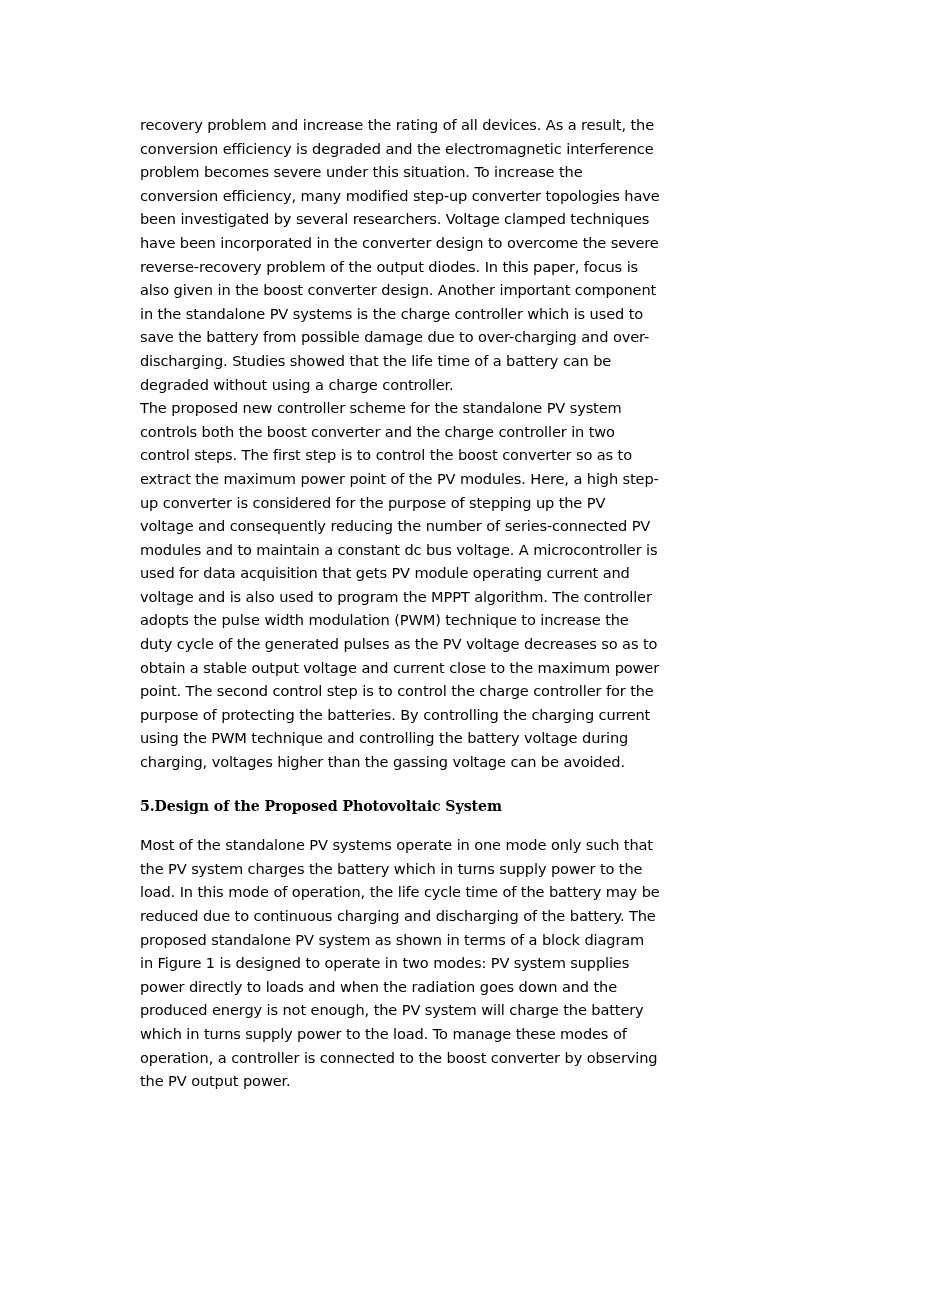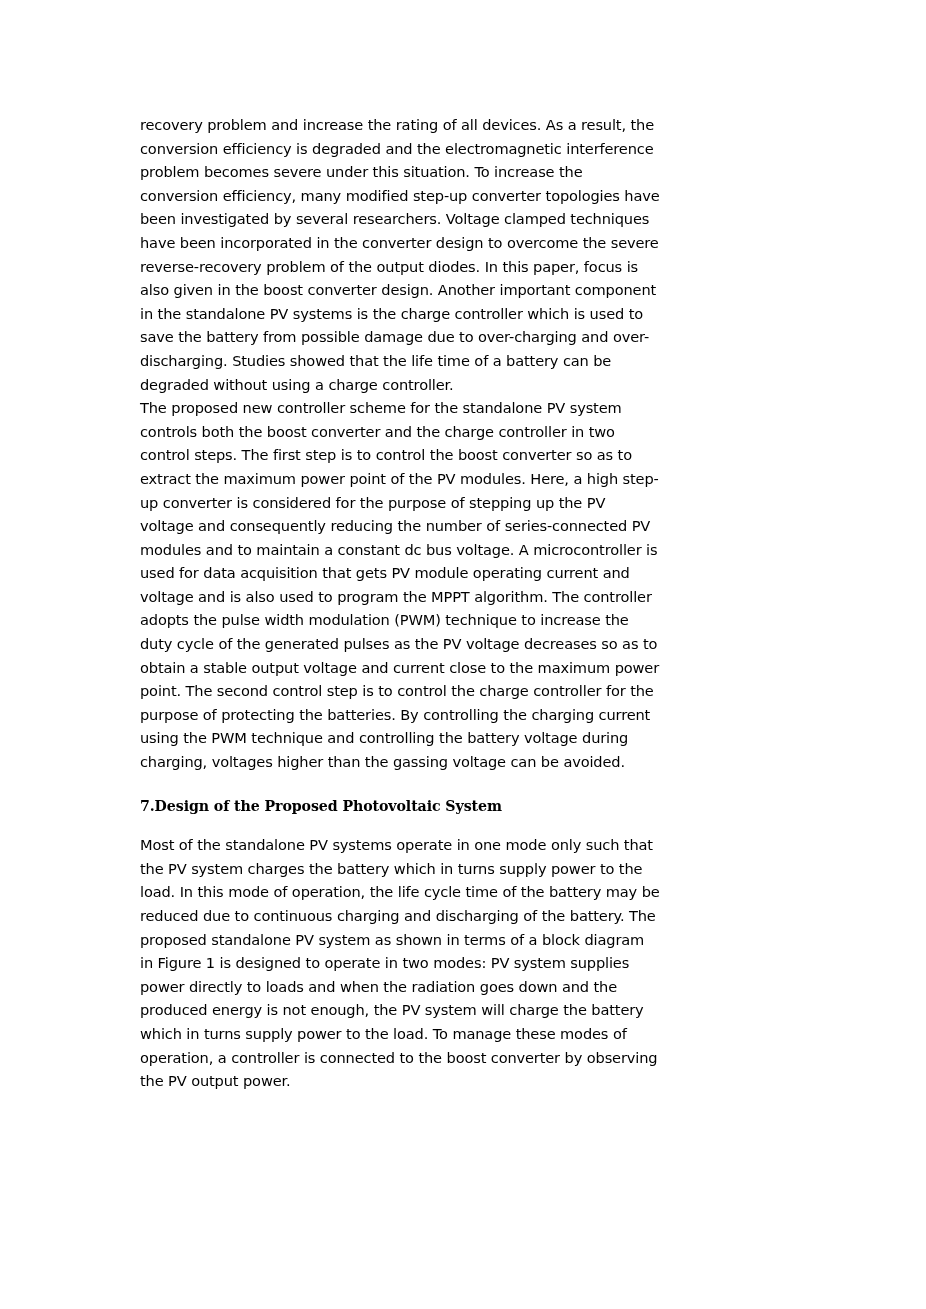--- a/index.html
+++ b/index.html
@@ -50,17 +50,17 @@
 </style>
 </head>
 <body>
 
 <div class="page">
 
   <p class="body-text para">recovery problem and increase the rating of all devices. As a result, the conversion efficiency is degraded and the electromagnetic interference problem becomes severe under this situation. To increase the conversion efficiency, many modified step-up converter topologies have been investigated by several researchers. Voltage clamped techniques have been incorporated in the converter design to overcome the severe reverse-recovery problem of the output diodes. In this paper, focus is also given in the boost converter design. Another important component in  the standalone PV systems is the charge controller which is used to save the battery from possible damage due to over-charging and over-discharging. Studies showed that the life time of a battery can be degraded without using a charge controller.</p>
 
   <p class="body-text para">The proposed new controller scheme for the standalone PV system controls both the boost converter and the charge controller in two control steps. The first step is to control the boost converter so as to extract the maximum power point of the PV modules. Here, a high step-up converter is considered for the purpose of stepping up the PV voltage and consequently reducing the number of series-connected PV modules and to maintain a constant dc bus voltage. A microcontroller is used for data acquisition that gets PV module operating current and voltage and is also used to program the MPPT algorithm. The controller adopts the pulse width modulation (PWM) technique to increase the duty cycle of the generated pulses as the PV voltage decreases so as to obtain a stable output voltage and current close to the maximum power point. The second control step is to control the charge controller for the purpose of protecting the batteries. By controlling the charging current using the PWM technique and controlling the battery voltage during charging, voltages higher than the gassing voltage can be avoided.</p>
 
-  <h2 class="section-heading">7.Design of the Proposed Photovoltaic System</h2>
+  <h2 class="section-heading">5.Design of the Proposed Photovoltaic System</h2>
 
   <p class="body-text para after-heading">Most of the standalone PV systems operate in one mode only such that the PV system charges the battery which in turns supply power to the load. In this mode of operation, the life cycle time of the battery may be reduced due to continuous charging and discharging of the battery. The proposed standalone PV system as shown in terms of a block diagram in Figure 1 is designed to operate in two modes: PV system supplies power directly to loads and when the radiation goes down and the produced energy is not enough, the PV system will charge the battery which in turns supply power to the load. To manage these modes of operation, a controller is connected to the boost converter by observing the PV output power.</p>
 
 </div>
 
 </body></html>

